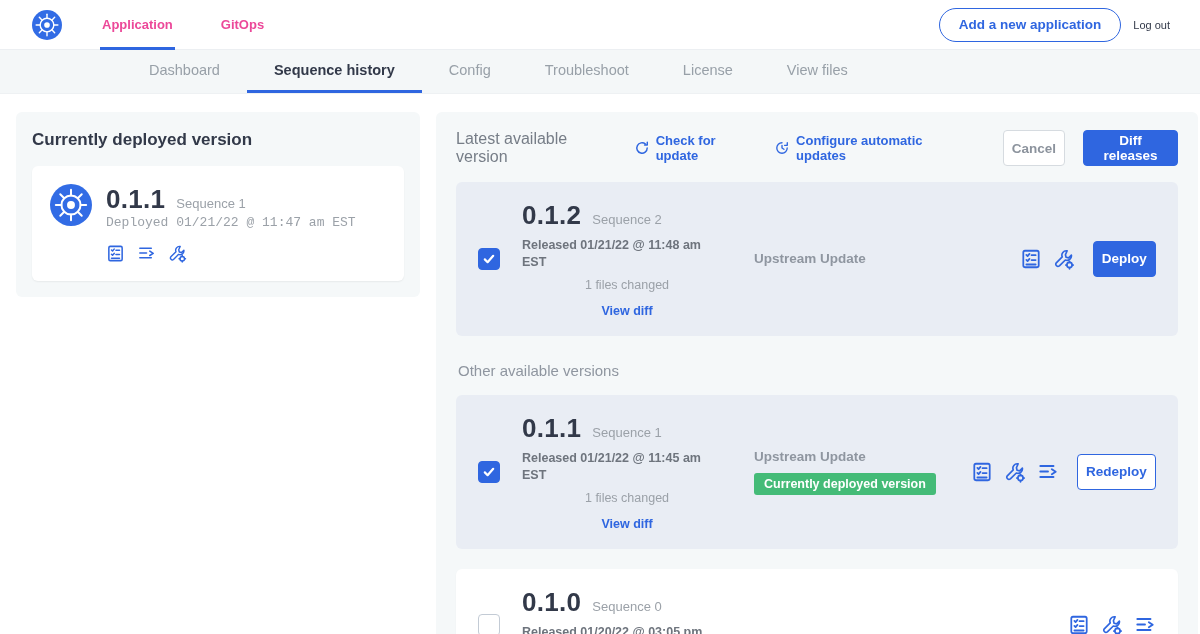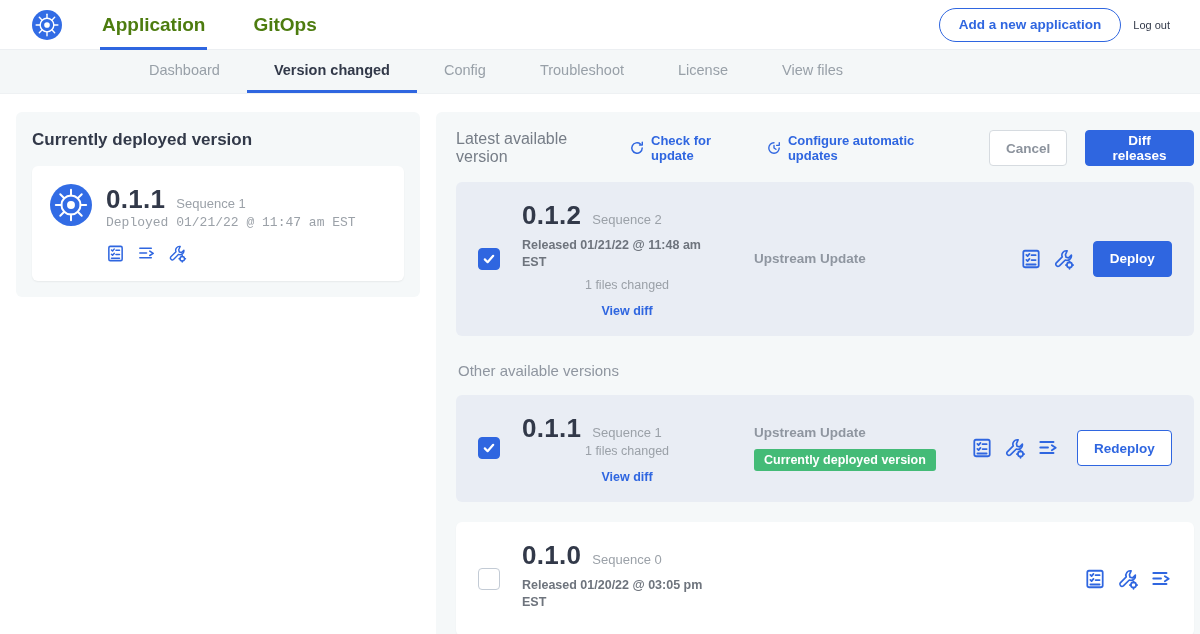--- a/index.html
+++ b/index.html
@@ -6,21 +6,21 @@
   html,body { width:1200px; height:634px; }
   body {
     font-family: "Liberation Sans", sans-serif;
     background:#ffffff; color:#323949; overflow:hidden;
   }
   
   .navbar { height:50px; display:flex; align-items:center; padding:0 30px 0 32px; border-bottom:1px solid #eceff2; background:#fff; }
   .logo { width:30px; height:30px; margin-right:38px; flex:none; }
   .logo svg { width:100%; height:100%; display:block; }
   .nav-tabs { display:flex; height:50px; }
-  .nav-tab { display:flex; align-items:center; padding:0 2px; margin-right:44px; font-size:19px; font-weight:700; color:#4d7c0f; cursor:pointer; border-bottom:3px solid transparent; border-top:3px solid transparent;text-align:center; }
+  .nav-tab { display:flex; align-items:center; padding:0 2px; margin-right:44px; font-size:13px; font-weight:700; color:#ec4899; cursor:pointer; border-bottom:3px solid transparent; border-top:3px solid transparent;text-align:center; }
   .nav-tab.active { border-bottom-color:#2f66e0; }
   .nav-right { margin-left:auto; display:flex; align-items:center; gap:12px; }
   .pill-btn { height:34px; padding:0 19px; border-radius:17px; border:1px solid #2f66e0; background:#fff; color:#2f66e0; font-weight:700; font-size:13.5px; font-family:inherit; cursor:pointer; }
   .logout { font-size:11px; color:#323949; cursor:pointer; }
 
   
   .subnav { height:44px; background:#f4f7f8; display:flex; padding-left:122px; border-bottom:1px solid #eef1f3; }
   .subnav-item { display:flex; align-items:center; padding:0 27px; font-size:14.5px; color:#98a0a8; cursor:pointer; border-bottom:3px solid transparent; }
   .subnav-item.active { color:#323949; font-weight:700; border-bottom-color:#2f66e0; }
 
@@ -43,21 +43,21 @@
   .mini-icon svg { width:100%; height:100%; display:block; }
 
   
   .right-panel { flex:1; padding:18px 20px 20px; }
   .panel-header { display:flex; align-items:center; gap:18px; margin-bottom:16px; }
   .panel-header h2 { font-size:16px; color:#767d87; font-weight:400; }
   .hdr-link { display:flex; align-items:center; gap:6px; color:#2f66e0; font-size:13px; font-weight:600; cursor:pointer; text-decoration:none; }
   .lnk-icon { width:16px; height:16px; flex:none; }
   .lnk-icon svg { width:100%; height:100%; display:block; }
   .spacer { flex:1; }
-  .btn { height:36px; padding:0 16px; border-radius:4px; font-size:13.5px; font-weight:700; font-family:inherit; cursor:pointer; }
+  .btn { height:36px; padding:0 8px; border-radius:4px; font-size:13.5px; font-weight:700; font-family:inherit; cursor:pointer; }
   .btn.secondary { background:#fff; border:1px solid #d6dbe0; color:#8c939d; }
   .btn.primary { background:#2f66e0; border:1px solid #2f66e0; color:#fff; }
   .btn.outline { background:#fff; border:1px solid #2f66e0; color:#2f66e0; }
 
   .other-title { font-size:15px; color:#8f96a0; font-weight:400; margin:26px 0 16px 2px; }
 
   .version-row { background:#fff; border-radius:6px; padding:18px 22px; display:flex; align-items:center; gap:22px; box-shadow:0 1px 2px rgba(0,0,0,0.04); }
   .version-row.highlight { background:#e9edf4; box-shadow:none; }
   #other-rows .version-row { margin-bottom:20px; }
   .row-check { width:22px; height:22px; border-radius:4px; background:#fff; border:1px solid #c3cbd5; flex:none; cursor:pointer; display:flex; align-items:center; justify-content:center; }
@@ -105,21 +105,21 @@
       <div class="nav-tab">GitOps</div>
     </nav>
     <div class="nav-right">
       <button class="pill-btn">Add a new application</button>
       <div class="logout">Log out</div>
     </div>
   </header>
 
   <nav class="subnav" id="subnav">
       <div class="subnav-item">Dashboard</div>
-      <div class="subnav-item active">Version changed</div>
+      <div class="subnav-item active">Sequence history</div>
       <div class="subnav-item">Config</div>
       <div class="subnav-item">Troubleshoot</div>
       <div class="subnav-item">License</div>
       <div class="subnav-item">View files</div>
     </nav>
 
   <main class="content">
 
     <section class="panel left-panel">
       <h2>Currently deployed version</h2>
@@ -263,20 +263,21 @@
     <div class="row-check checked">
       <svg viewBox="0 0 14 14" fill="none" stroke="#fff" stroke-width="2.2" stroke-linecap="round" stroke-linejoin="round">
                 <polyline points="2.8,7.4 5.6,10.2 11.2,3.8"></polyline>
               </svg>
     </div>
     <div class="row-main">
       <div class="ver-line">
         <span class="ver-num">0.1.1</span>
         <span class="ver-seq">Sequence 1</span>
       </div>
+      <div class="row-released">Released 01/21/22 @ 11:45 am EST</div>
       <div class="row-files">
         <span>1 files changed</span>
         <a class="view-diff">View diff</a>
       </div>
     </div>
     <div class="row-source">
       <div class="source-label">Upstream Update</div>
       <div class="badge green">Currently deployed version</div>
     </div>
     <div class="row-actions">

